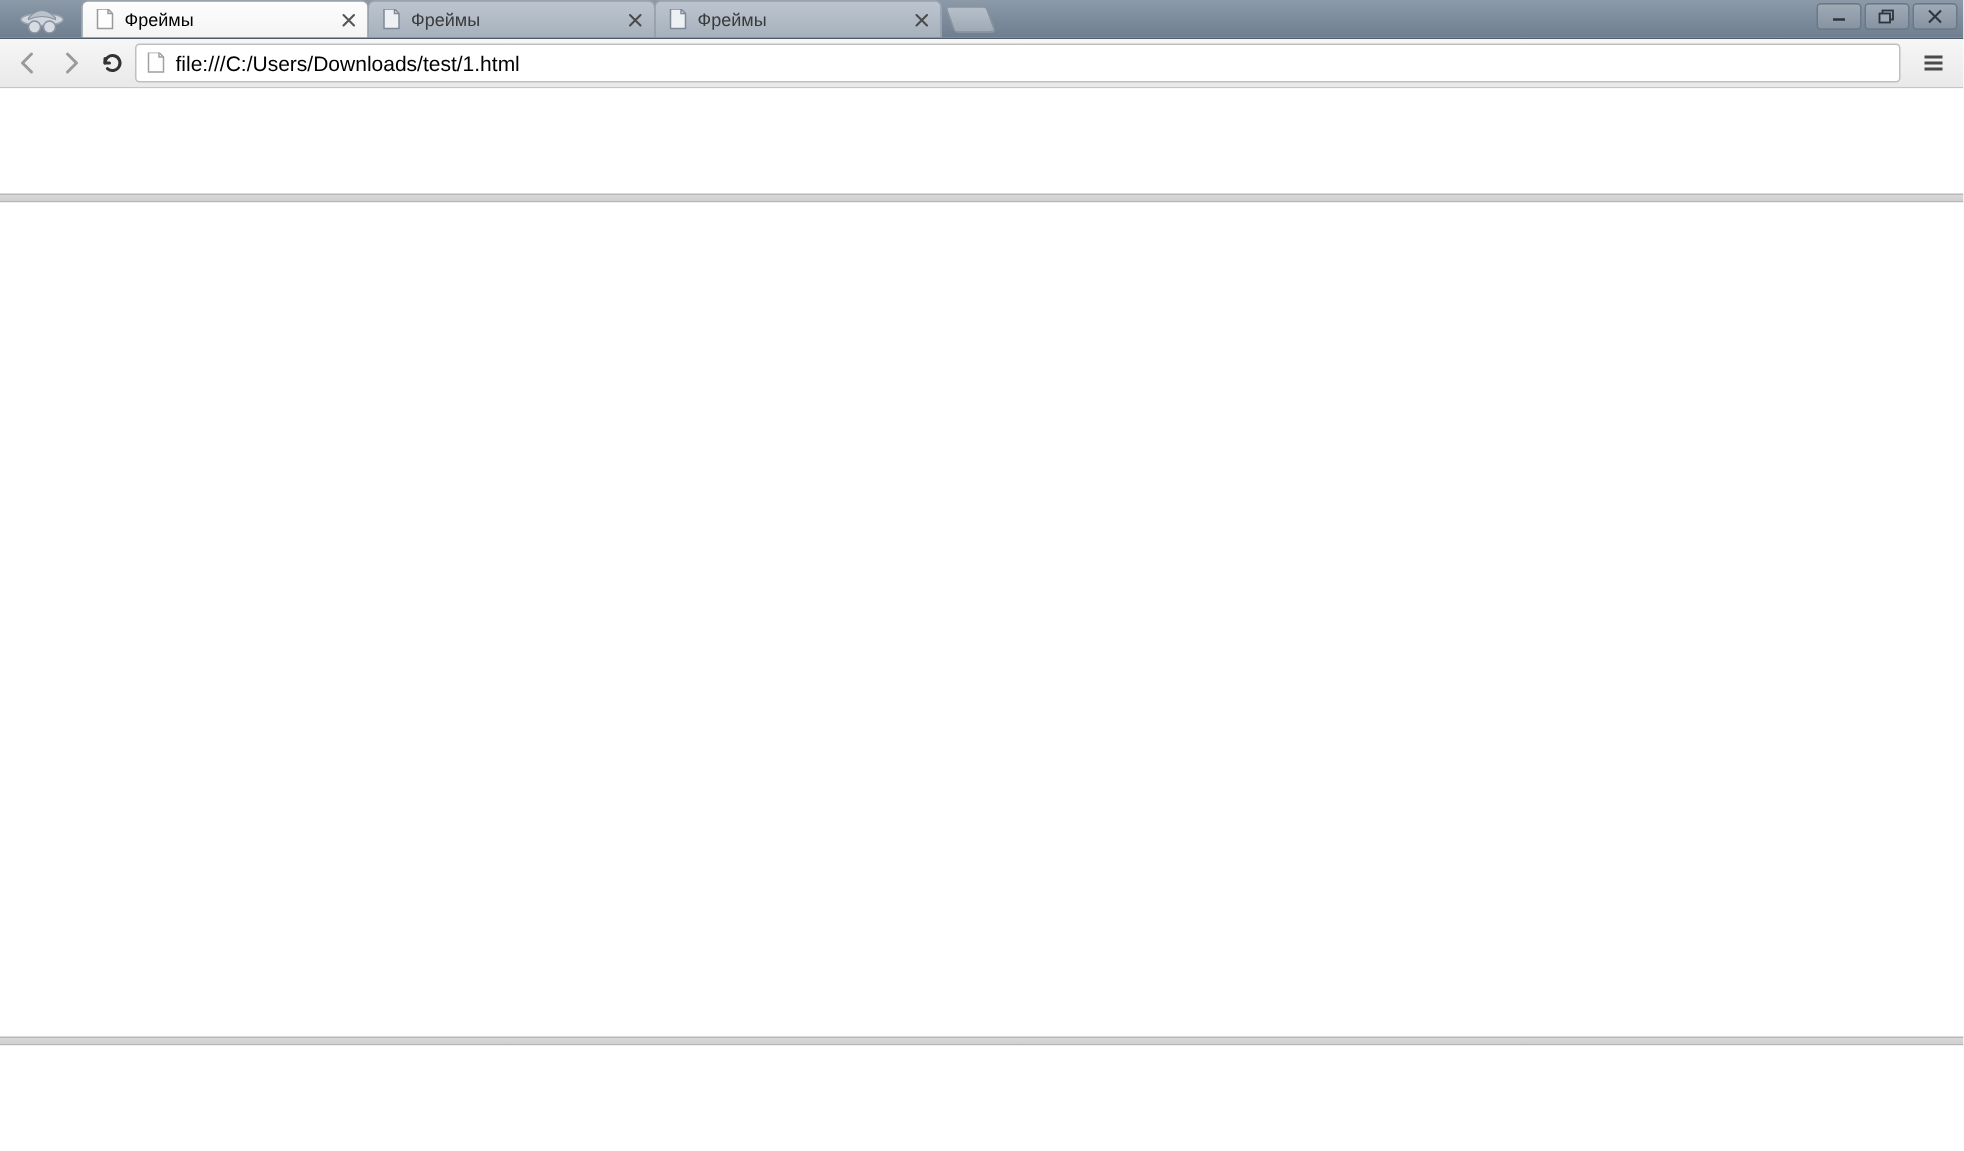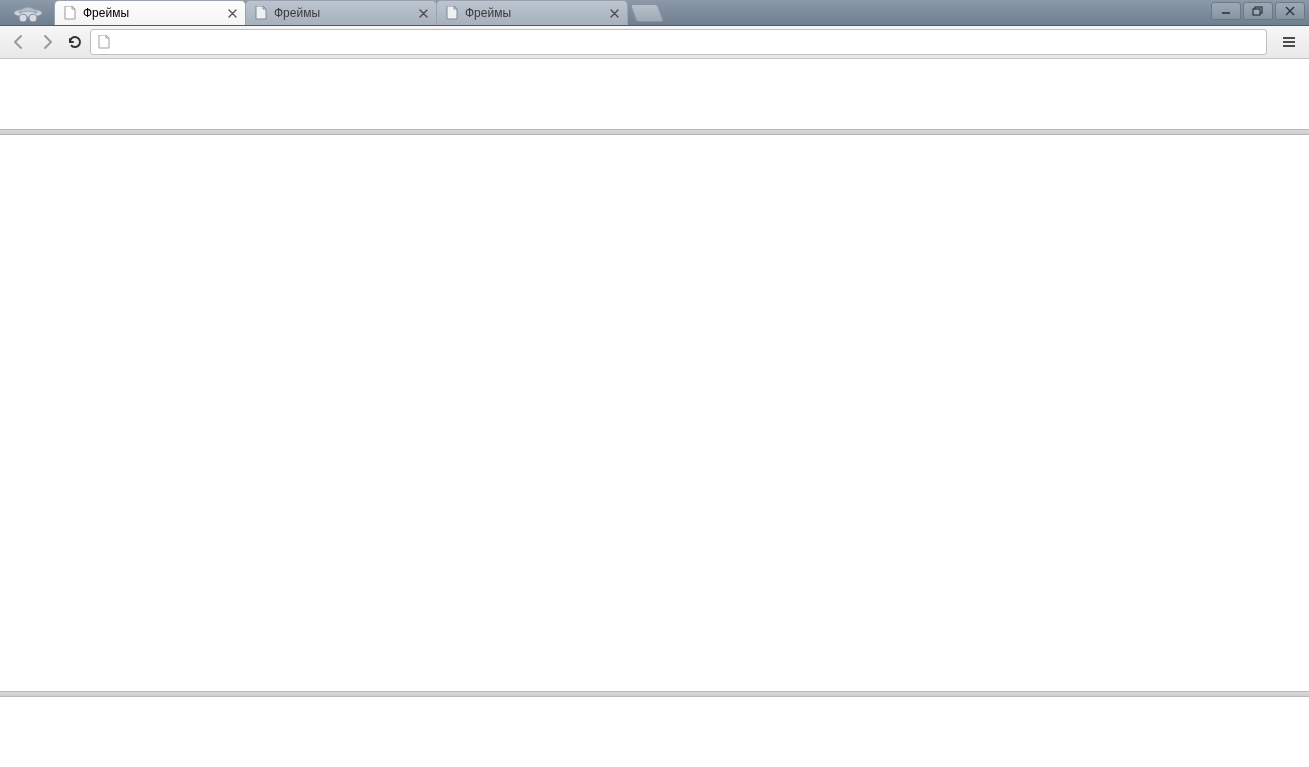--- a/index.html
+++ b/index.html
@@ -303,20 +303,21 @@
     </svg>
   </div>
 
   <div class="omnibox">
     <span class="file-icon">
       <svg width="12" height="14" viewBox="0 0 12 14">
         <path d="M1 0 H8 L11 3 V13 H1 Z" fill="#fff" stroke="#a0a0a0" stroke-width="1"></path>
         <path d="M8 0 V3 H11" fill="none" stroke="#a0a0a0" stroke-width="1"></path>
       </svg>
     </span>
+    <input type="text" value="file:///C:/Users/Downloads/test/1.html" style="">
   </div>
 
   <div class="menu-btn">
     <svg width="16" height="14" viewBox="0 0 16 14">
       <line x1="2" y1="3" x2="14" y2="3" stroke="#4a4a4a" stroke-width="2"></line>
       <line x1="2" y1="7" x2="14" y2="7" stroke="#4a4a4a" stroke-width="2"></line>
       <line x1="2" y1="11" x2="14" y2="11" stroke="#4a4a4a" stroke-width="2"></line>
     </svg>
   </div>
 </div>

